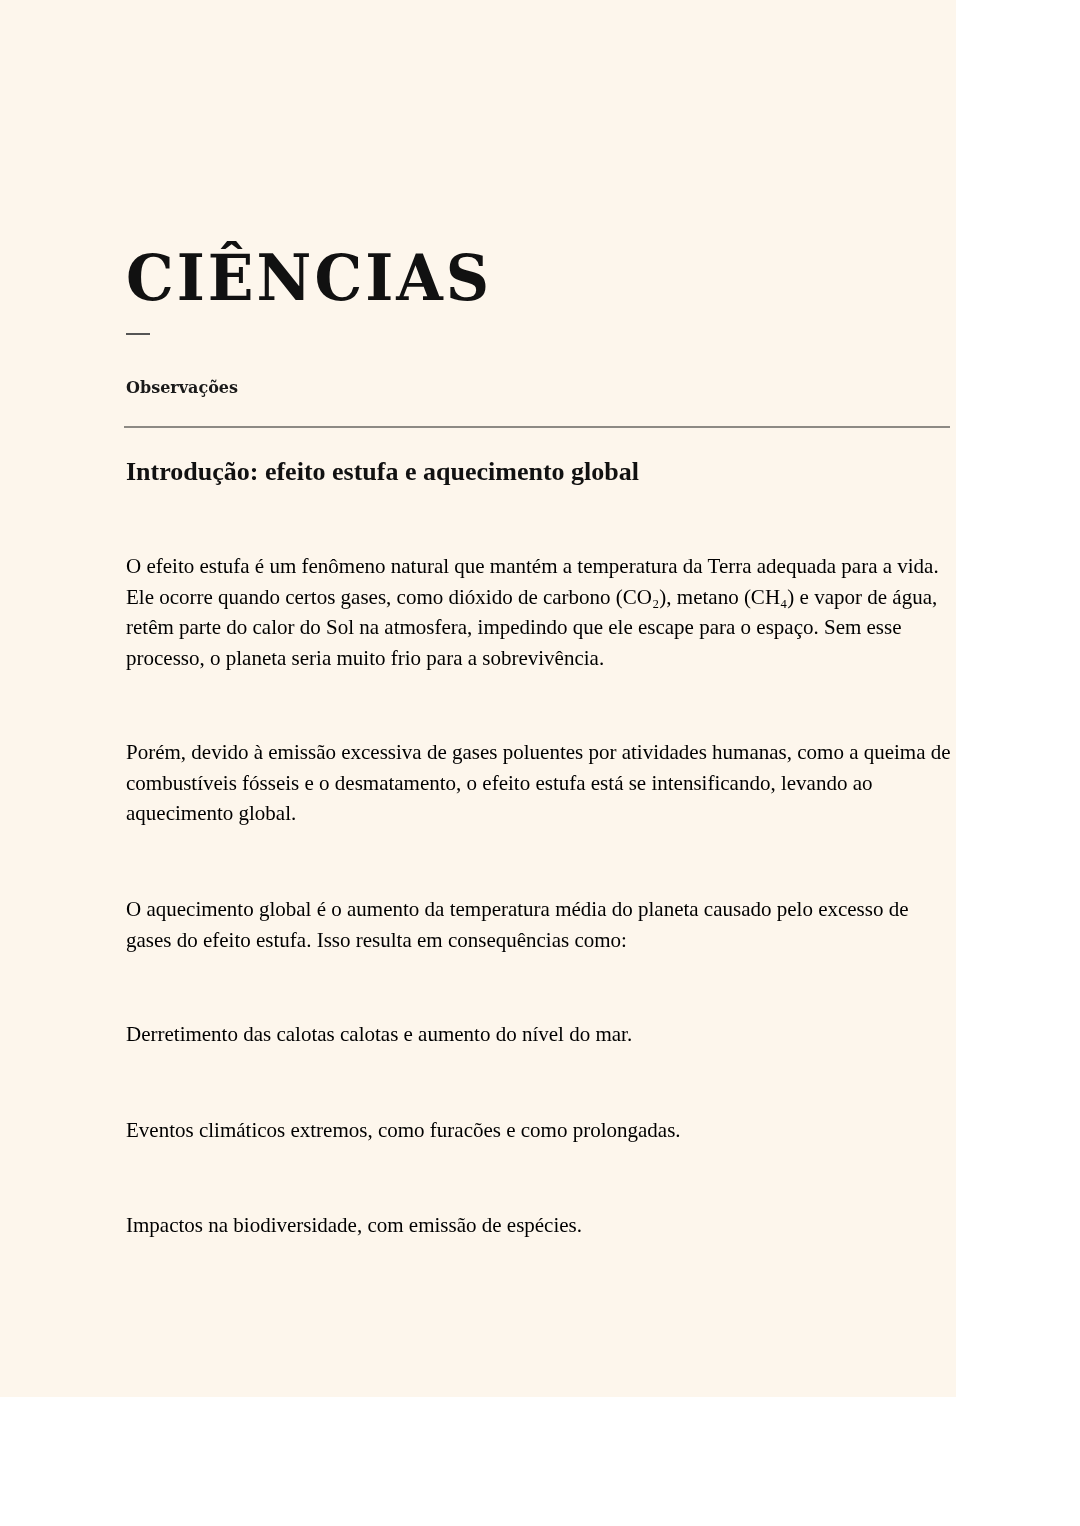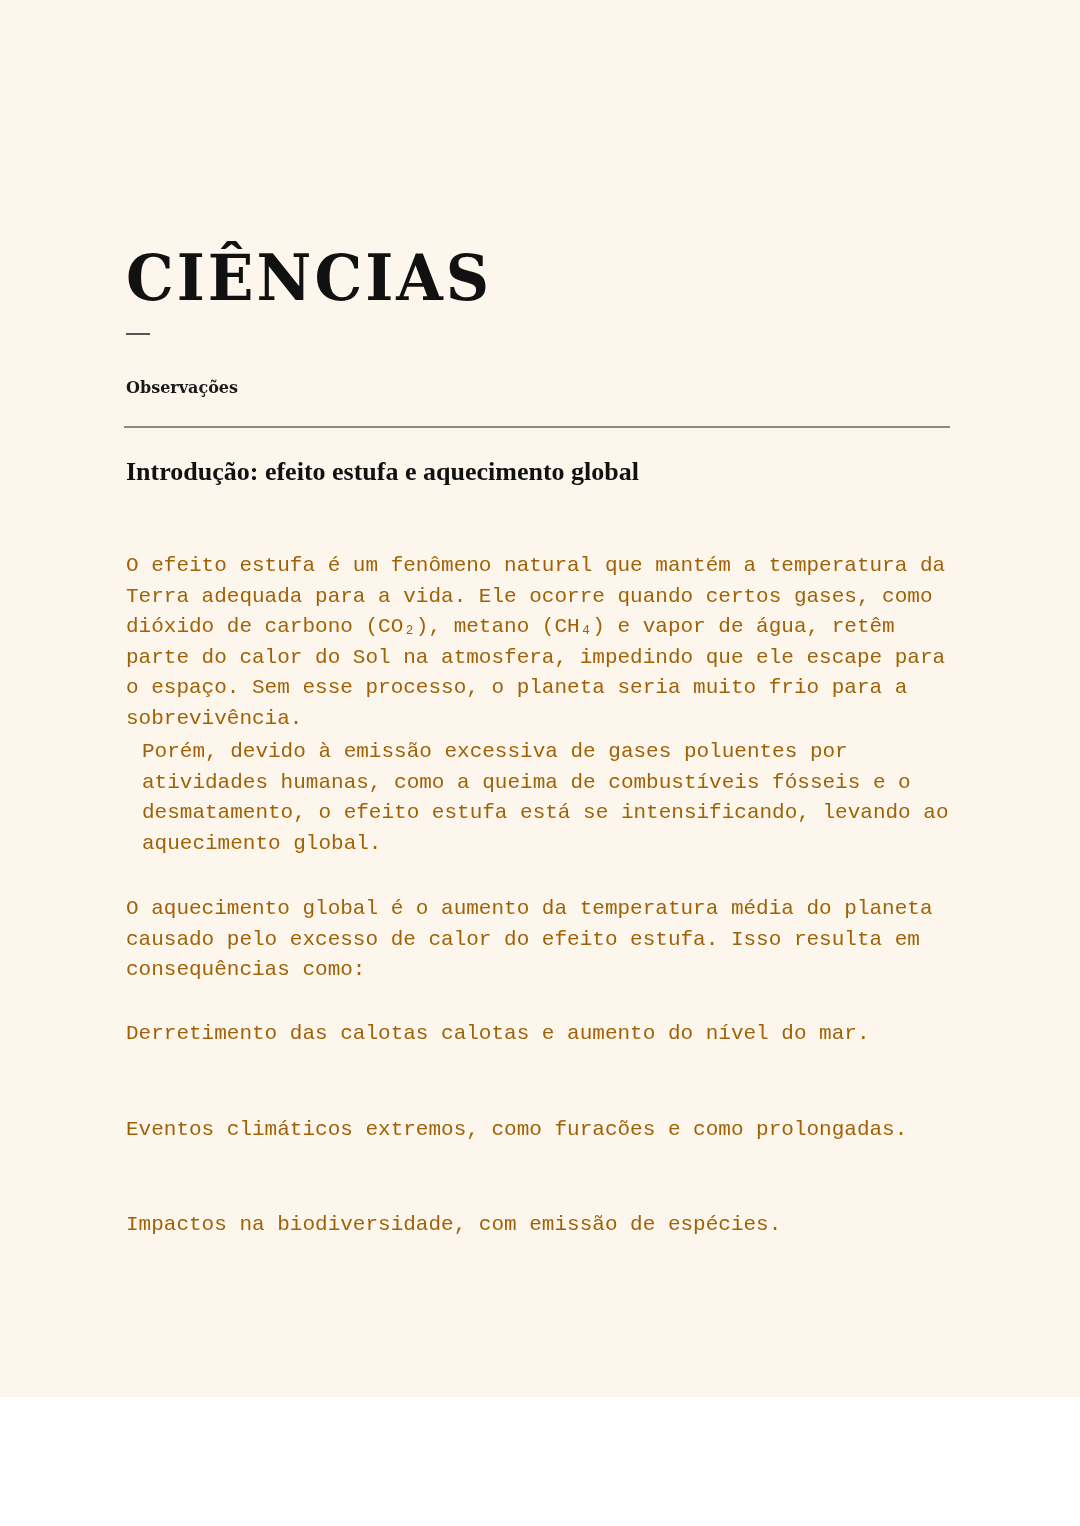--- a/index.html
+++ b/index.html
@@ -6,21 +6,21 @@
     body {
       width: 1080px;
       height: 1526px;
       background: #ffffff;
       position: relative;
       overflow: hidden;
     }
     .page {
       position: absolute;
       left: 0; top: 0;
-      width: 1080px;
+      width: 956px;
       height: 1397px;
       background: #fdf6ec;
     }
     .title {
       position: absolute;
       left: 126px;
       top: 238px;
       margin: 0;
       font-family: "DejaVu Serif", serif;
       font-weight: bold;
@@ -67,42 +67,42 @@
       font-weight: bold;
       font-size: 26px;
       color: #111111;
       line-height: 30px;
     }
     .para {
       position: absolute;
       left: 126px;
       width: 830px;
       margin: 0;
-      font-family: Liberation Mono, monospace;
+      font-family: Liberation Serif, serif;
       font-size: 21px;
       line-height: 30.5px;
-      color: #a16207;
+      color: #000000;
     }
     .p1 { top: 551px; }
-    .p2 { top: 737px; margin-left: 16px; }
+    .p2 { top: 737px; }
     .p3 { top: 894px; }
     .bullet { top: 1019px; }
     .bullet2 { top: 1115px; }
     .bullet3 { top: 1210px; }
   </style>
 </head>
 <body>
 
 <div class="page">
   <h1 class="title">CIÊNCIAS</h1>
   <div class="short-dash"></div>
   <h2 class="section-title">Observações</h2>
   <div class="rule"></div>
   <h3 class="subheading">Introdução: efeito estufa e aquecimento global</h3>
 
   <p class="para p1">O efeito estufa é um fenômeno natural que mantém a temperatura da Terra adequada para a vida. Ele ocorre quando certos gases, como dióxido de carbono (CO₂), metano (CH₄) e vapor de água, retêm parte do calor do Sol na atmosfera, impedindo que ele escape para o espaço. Sem esse processo, o planeta seria muito frio para a sobrevivência.</p>
   <p class="para p2">Porém, devido à emissão excessiva de gases poluentes por atividades humanas, como a queima de combustíveis fósseis e o desmatamento, o efeito estufa está se intensificando, levando ao aquecimento global.</p>
-  <p class="para p3">O aquecimento global é o aumento da temperatura média do planeta causado pelo excesso de calor do efeito estufa. Isso resulta em consequências como:</p>
+  <p class="para p3">O aquecimento global é o aumento da temperatura média do planeta causado pelo excesso de gases do efeito estufa. Isso resulta em consequências como:</p>
 
   <p class="para bullet">Derretimento das calotas calotas e aumento do nível do mar.</p>
   <p class="para bullet2">Eventos climáticos extremos, como furacões e como prolongadas.</p>
   <p class="para bullet3">Impactos na biodiversidade, com emissão de espécies.</p>
 </div>
 
 </body></html>

